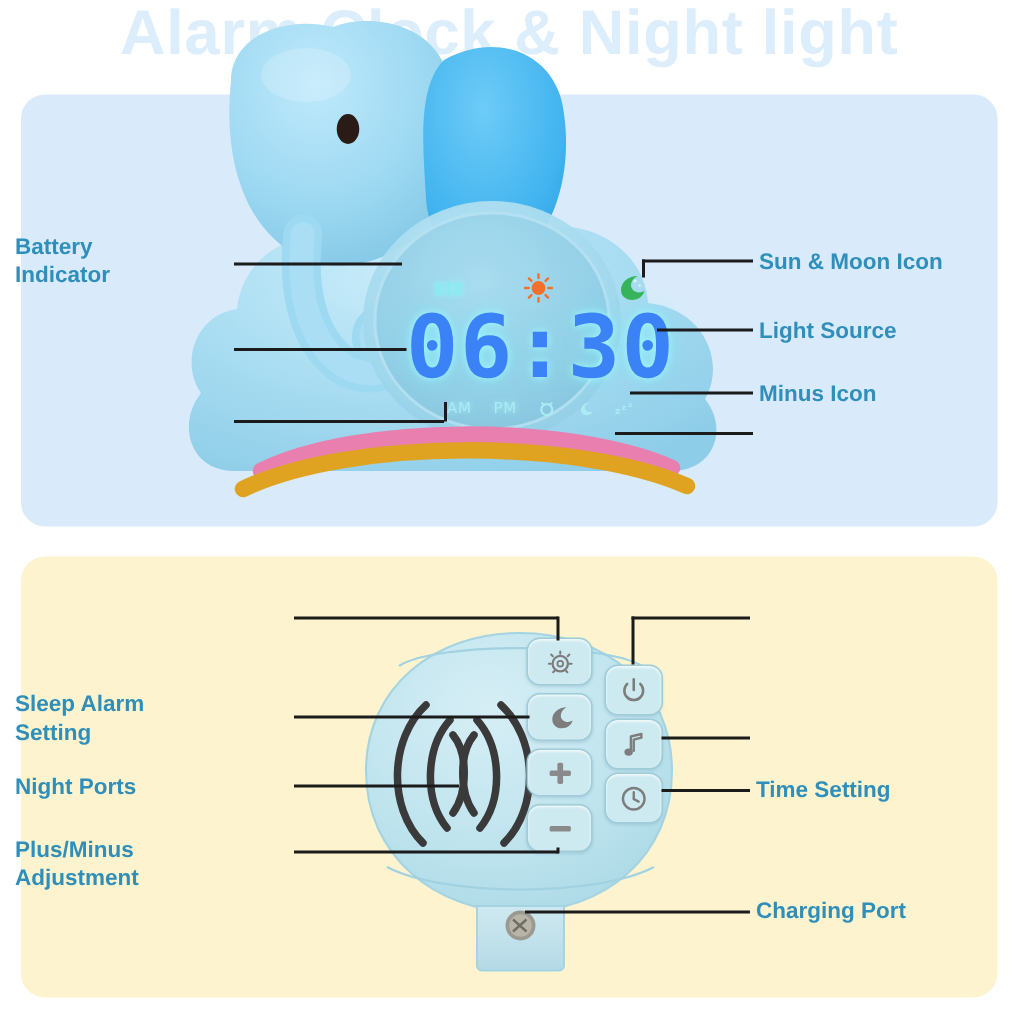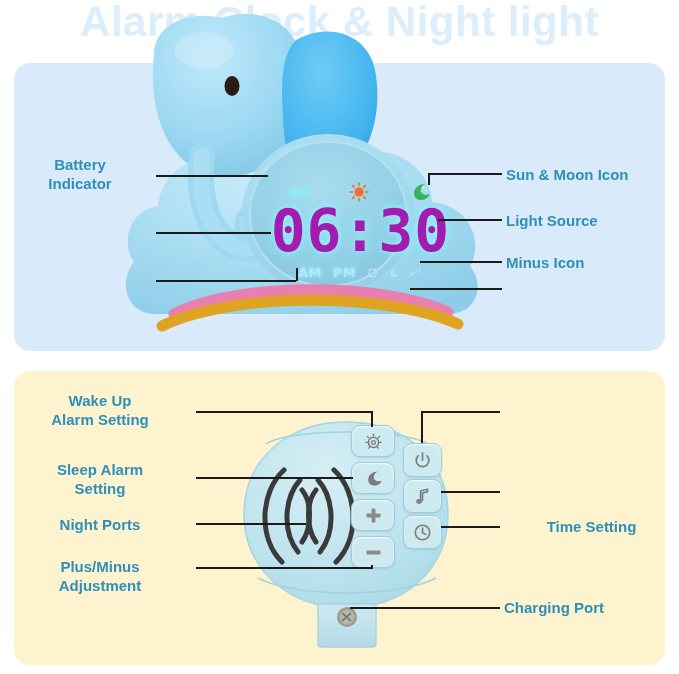--- a/index.html
+++ b/index.html
@@ -30,46 +30,46 @@
   
   .lbl{
     position:absolute;
     color:#2f8fba;
     font-size:15px;
     line-height:19px;
     font-weight:bold;
     z-index:6;
     white-space:pre-line;
   }
-  .lbl.r{text-align:center;}
+  .lbl.r{text-align:left;}
   .lbl.l{text-align:left;}
 
   
   .lead{position:absolute;height:1.5px;background:#1b1b1b;z-index:6;}
 
   
   .eleph{position:absolute;z-index:3;}
 
   
   .screen-wrap{position:absolute;left:268px;top:166px;width:185px;height:128px;z-index:4;}
 
   .digit-row{display:flex;align-items:center;justify-content:center;}
 
   
   .lcd{
     font-family:"DejaVu Sans Mono", monospace;
-    color:#a21caf;
+    color:#3b82f6;
     font-weight:bold;
     text-shadow:0 0 6px rgba(160,250,255,.95), 0 0 14px rgba(120,235,250,.6);
   }
   .lcd-time{font-size:58px;letter-spacing:1px;line-height:58px;}
 
   .mini{
     font-family:"DejaVu Sans", sans-serif;
-    font-size:13px;font-weight:bold;
+    font-size:10px;font-weight:normal;
     color:#a9ecf3;
     text-shadow:0 0 4px rgba(170,245,255,.9);
     letter-spacing:.5px;
   }
 
   
   .batt{display:flex;gap:1.5px;align-items:center;}
   .batt i{display:block;width:5px;height:9px;background:#8fe9ef;box-shadow:0 0 5px rgba(150,240,255,.9);}
 
   
@@ -315,41 +315,39 @@
     </svg>
   </div>
 
   <div class="btn" style="left:403px;top:515px;width:37px;height:32px;">
     <svg width="19" height="19" viewBox="0 0 20 20">
       <circle cx="10" cy="10" r="7.6" fill="none" stroke="#7d7d7d" stroke-width="1.7"></circle>
       <path d="M10 5.4 V10.2 L13.4 12" fill="none" stroke="#7d7d7d" stroke-width="1.7" stroke-linecap="round"></path>
     </svg>
   </div>
 
-  <div class="lbl r" style="left:10px;top:391px;width:180px;">Wake Up
-Alarm Setting</div>
   <div class="lead" style="left:196px;top:411px;width:176px;"></div>
   <div class="lead" style="left:371px;top:411px;width:1.5px;height:16px;"></div>
 
   <div class="lbl r" style="left:10px;top:460px;width:180px;">Sleep Alarm
 Setting</div>
   <div class="lead" style="left:196px;top:477px;width:157px;"></div>
 
   <div class="lbl r" style="left:10px;top:515px;width:180px;">Night Ports</div>
   <div class="lead" style="left:196px;top:523px;width:110px;"></div>
 
   <div class="lbl r" style="left:10px;top:557px;width:180px;">Plus/Minus
 Adjustment</div>
   <div class="lead" style="left:196px;top:567px;width:176px;"></div>
   <div class="lead" style="left:371px;top:565px;width:1.5px;height:4px;"></div>
 
   <div class="lead" style="left:421px;top:411px;width:79px;"></div>
   <div class="lead" style="left:421px;top:411px;width:1.5px;height:32px;"></div>
 
   <div class="lead" style="left:441px;top:491px;width:59px;"></div>
 
-  <div class="lbl l" style="left:504px;top:517px;width:175px;text-align:center;">Time Setting</div>
+  <div class="lbl l" style="left:504px;top:517px;width:175px;">Time Setting</div>
   <div class="lead" style="left:441px;top:526px;width:59px;"></div>
 
   <div class="lbl l" style="left:504px;top:598px;width:175px;">Charging Port</div>
   <div class="lead" style="left:350px;top:607px;width:150px;"></div>
 
 </div>
 
 </body></html>

